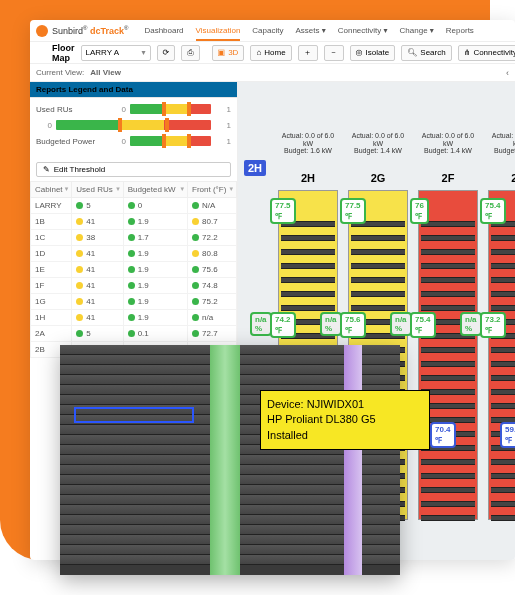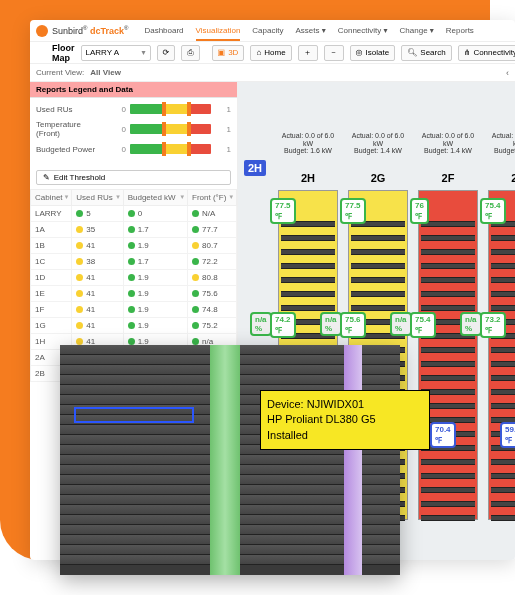--- a/index.html
+++ b/index.html
@@ -30,21 +30,21 @@
   .tbtn { border:1px solid #ccc; height:16px; padding:0 5px; display:inline-flex; align-items:center; gap:3px; border-radius:2px; font-size:8px; background:#fafafa; cursor:pointer;}
   .tbtn.orange { color:#f57c1f; }
   .row2 .spacer { width:4px; }
 
   .row3 { display:flex; align-items:center; height:18px; border-bottom:1px solid #eee; padding:0 6px; gap:6px; font-size:8px; color:#666;}
   .caret { font-size:9px; cursor:pointer; }
 
   
   .content { position:relative; display:flex; height: calc(100% - 62px); }
   .left-panel { width:208px; border-right:1px solid #eee; display:flex; flex-direction:column; overflow:hidden;}
-  .section-head { background:#fca5a5; padding:3px 6px; font-weight:bold; font-size:8px; border-bottom:1px solid #e5e5e5;}
+  .section-head { background:#0369a1; padding:3px 6px; font-weight:bold; font-size:8px; border-bottom:1px solid #e5e5e5;}
 
   .bars-area { padding:6px; }
   .bar-row { display:flex; align-items:center; margin-bottom:6px; gap:4px;}
   .bar-row .bl { width:70px; font-size:8px; color:#555; }
   .bar-row .nv { width:16px; font-size:8px; text-align:right; color:#888; }
   .bar-track { flex:1; height:10px; position:relative; background:linear-gradient(to right,#3ab54a 0 40%,#f9d132 40% 70%,#e84c3d 70% 100%); border-radius:1px;}
   .bar-track .m1,.bar-track .m2 { position:absolute; top:-2px; width:4px; height:14px; background:#f57c1f; }
   .bar-track .m1{ left:40%;} .bar-track .m2{ left:70%;}
 
   .edit-th { margin:4px 6px; border:1px solid #ccc; display:inline-flex; align-items:center; gap:4px; padding:2px 6px; font-size:8px; cursor:pointer; border-radius:2px;}
@@ -157,21 +157,20 @@
         <div class="bar-row">
           <span class="bl">Used RUs</span>
           <span class="nv">0</span>
           <div class="bar-track">
               <div class="m1"></div>
               <div class="m2"></div>
             </div>
           <span class="nv">1</span>
         </div>
         <div class="bar-row">
-          <span class="bl">Temperature (Front)</span>
           <span class="nv">0</span>
           <div class="bar-track">
               <div class="m1"></div>
               <div class="m2"></div>
             </div>
           <span class="nv">1</span>
         </div>
         <div class="bar-row">
           <span class="bl">Budgeted Power</span>
           <span class="nv">0</span>
@@ -198,26 +197,20 @@
             <th>Budgeted kW</th>
             <th>Front (°F)</th>
           </tr>
             </thead>
           <tbody id="grid-body">
               <tr>
                 <td>LARRY</td>
                 <td><span class="dot g"></span>5</td>
                 <td><span class="dot g"></span>0</td>
                 <td><span class="dot g"></span>N/A</td>
-              </tr>
-              <tr>
-                <td>1A</td>
-                <td><span class="dot y"></span>35</td>
-                <td><span class="dot g"></span>1.7</td>
-                <td><span class="dot g"></span>77.7</td>
               </tr>
               <tr>
                 <td>1B</td>
                 <td><span class="dot y"></span>41</td>
                 <td><span class="dot g"></span>1.9</td>
                 <td><span class="dot y"></span>80.7</td>
               </tr>
               <tr>
                 <td>1C</td>
                 <td><span class="dot y"></span>38</td>

